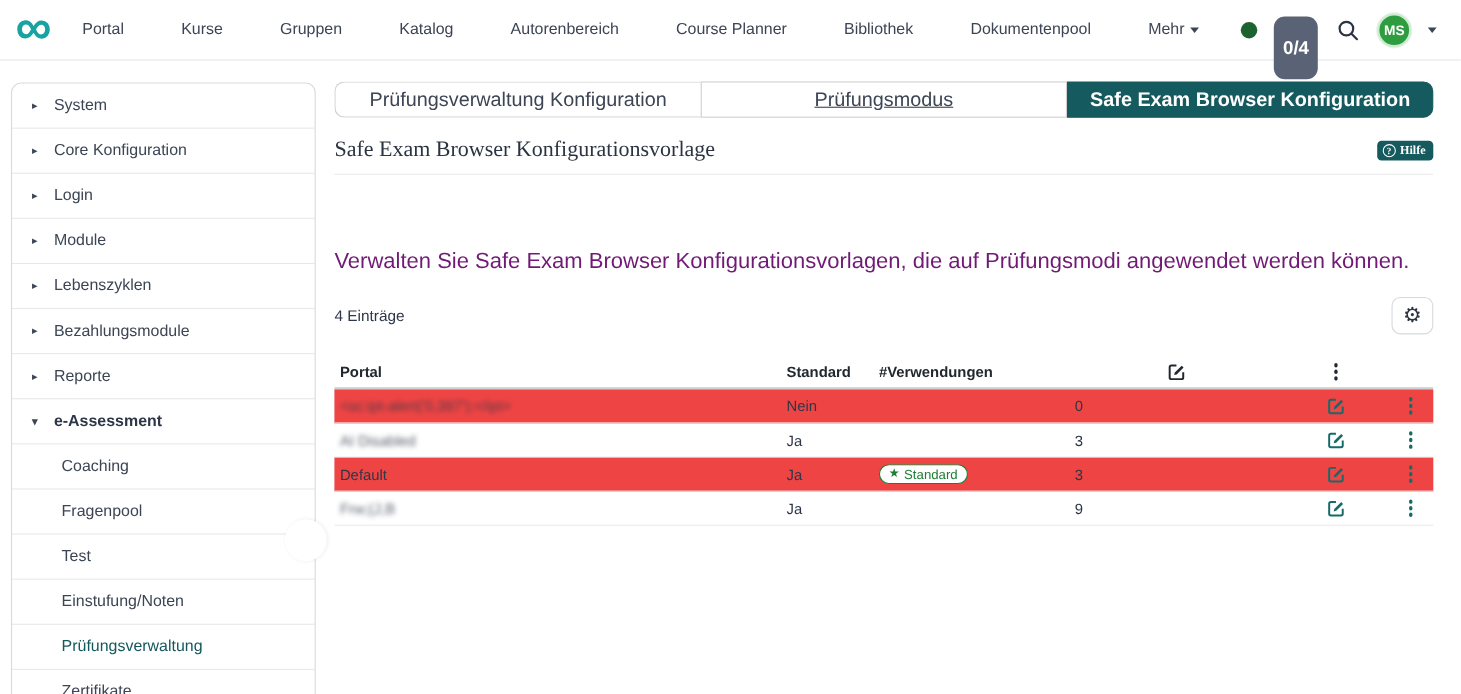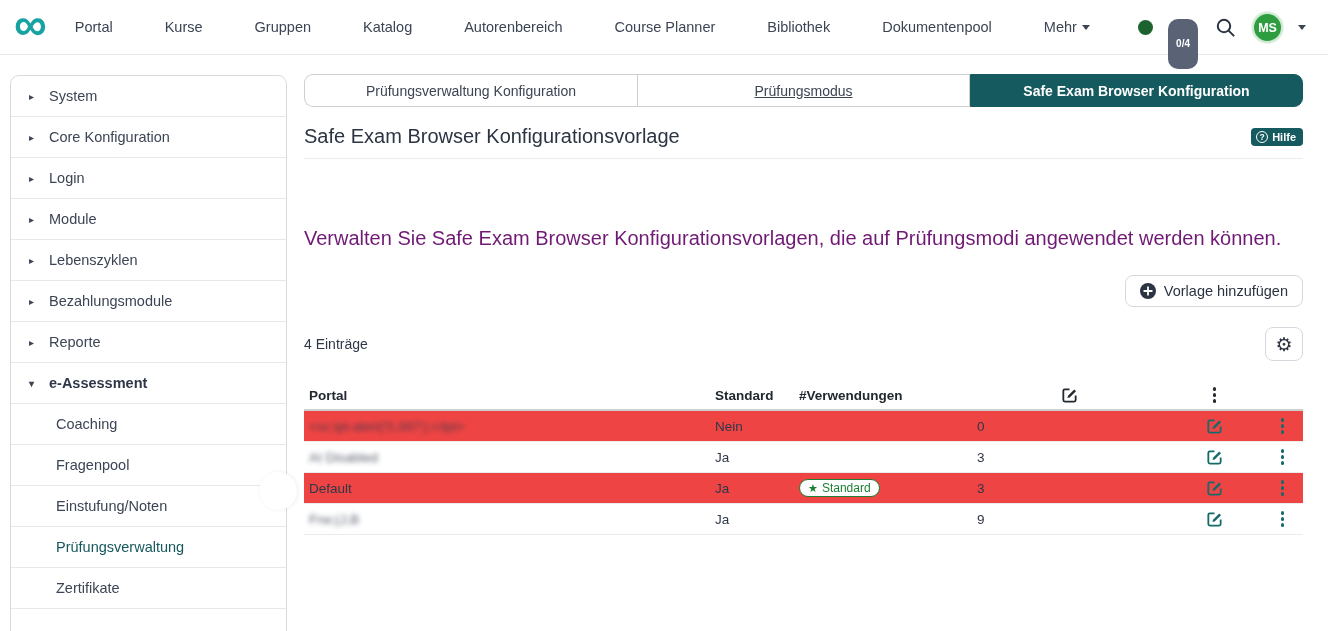--- a/index.html
+++ b/index.html
@@ -11,21 +11,21 @@
             display:flex; align-items:center; border-bottom:1px solid #e6e6e6; background:#fff; }
   .logo { font-size:46px; font-weight:bold; color:#18a2a2; line-height:34px;
           margin-left:14px; margin-top:-6px; letter-spacing:-2px; }
   .nav { display:flex; align-items:center; margin-left:30px; gap:52px; }
   .nav-item { font-size:14.5px; color:#3c4554; cursor:pointer; white-space:nowrap; }
   .nav-more { display:flex; align-items:center; gap:5px; }
   .caret { width:0; height:0; border-left:4.5px solid transparent; border-right:4.5px solid transparent;
            border-top:5px solid #3c4554; display:inline-block; }
   .top-right { position:absolute; right:22px; top:0; height:55px; display:flex; align-items:center; gap:15px; }
   .status-dot { width:15px; height:15px; border-radius:50%; background:#1d632f; }
-  .count-pill { background:#5a6375; color:#fff; font-size:10px; font-weight:bold;
+  .count-pill { background:#5a6375; color:#fff; font-size:17px; font-weight:bold;
                 border-radius:10px; padding:20px 8px; line-height:1;margin-top:32px; }
   .search-btn { width:24px; height:24px; display:flex; align-items:center; justify-content:center; cursor:pointer; }
   .avatar { width:31px; height:31px; border-radius:50%; background:#2e9d3f; color:#fff;
             font-size:12.5px; font-weight:bold; display:flex; align-items:center; justify-content:center;
             border:2px solid #cfe9d2; box-shadow:0 0 0 1px #eaf5eb; }
 
   
   .sidebar { position:absolute; left:10px; top:75px; width:277px; height:620px;
              border:1px solid #d9d9d9; border-radius:9px; background:#fff; }
   .side-item { height:41px; display:flex; align-items:center; gap:10px; padding-left:18px;
@@ -36,27 +36,27 @@
   .side-sub.active { font-weight:normal; color:#14585c; }
   .collapse-handle { position:absolute; left:259px; top:472px; width:38px; height:38px;
                      background:#fff; border-radius:50%; box-shadow:1px 0 4px rgba(0,0,0,.07); }
 
   
   .main { position:absolute; left:304px; top:74px; width:999px; }
 
   .tabbar { display:grid; grid-template-columns:1fr 1fr 1fr; height:33px;
             border-radius:9px; }
   .tab { background:#fff; border:1px solid #cfcfcf; display:flex; align-items:center; justify-content:center;
-         font-size:14px; color:#3c4554; cursor:pointer; }
+         font-size:18px; color:#3c4554; cursor:pointer; }
   .tab.first { border-radius:9px 0 0 9px; border-right:none; }
   .tab.mid   { border-radius:0;text-decoration:underline; }
   .tab.active { background:#155a5e; border-color:#155a5e; color:#fff; font-weight:bold;
                 border-radius:0 9px 9px 0; }
 
-  .title-row { display:flex; align-items:center; justify-content:space-between; margin-top:18px; }
+  .title-row { display:flex; align-items:center; justify-content:space-between; margin-top:18px;font-family:Liberation Serif, serif; }
   .page-title { font-size:20px; font-weight:500; color:#2b3442; }
   .help-badge { background:#155a5e; color:#fff; font-size:11px; font-weight:bold; border-radius:4px;
                 padding:3px 7px 3px 5px; display:flex; align-items:center; gap:4px; cursor:pointer; }
   .help-q { width:12px; height:12px; border-radius:50%; border:1px solid #fff; font-size:8.5px;
             display:flex; align-items:center; justify-content:center; }
   .title-hr { border:none; border-top:1px solid #ececec; margin-top:10px; }
 
   .desc { margin-top:68px; font-size:20px; color:#701a75; }
 
   .btn-row { display:flex; justify-content:flex-end; margin-top:25px; }
@@ -155,20 +155,23 @@
     <span class="tri">▾</span>
     <span>e-Assessment</span>
   </div>
   <div class="side-item side-sub">
     <span>Coaching</span>
   </div>
   <div class="side-item side-sub">
     <span>Fragenpool</span>
   </div>
   <div class="side-item side-sub">
+    <span>Test</span>
+  </div>
+  <div class="side-item side-sub">
     <span>Einstufung/Noten</span>
   </div>
   <div class="side-item side-sub active">
     <span>Prüfungsverwaltung</span>
   </div>
   <div class="side-item side-sub">
     <span>Zertifikate</span>
   </div>
 </div>
 <div class="collapse-handle"></div>
@@ -185,29 +188,20 @@
     <div class="page-title">Safe Exam Browser Konfigurationsvorlage</div>
     <div class="help-badge">
       <span class="help-q">?</span>
       <span>Hilfe</span>
     </div>
   </div>
   <hr class="title-hr">
 
   <div class="desc">Verwalten Sie Safe Exam Browser Konfigurationsvorlagen, die auf Prüfungsmodi angewendet werden können.</div>
 
-  <div class="btn-row">
-    <button class="add-btn">
-      <svg class="plus-circle" viewBox="0 0 16 16">
-        <circle cx="8" cy="8" r="8" fill="#2b3442"></circle>
-        <path d="M8 4.2v7.6M4.2 8h7.6" stroke="#fff" stroke-width="1.8" stroke-linecap="round"></path>
-      </svg>
-      <span>Vorlage hinzufügen</span>
-    </button>
-  </div>
 
   <div class="entries-row">
     <span class="entries">4 Einträge</span>
     <button class="gear-btn">
       <span>⚙</span>
     </button>
   </div>
 
   <div class="table">
     <div class="trow thead">

